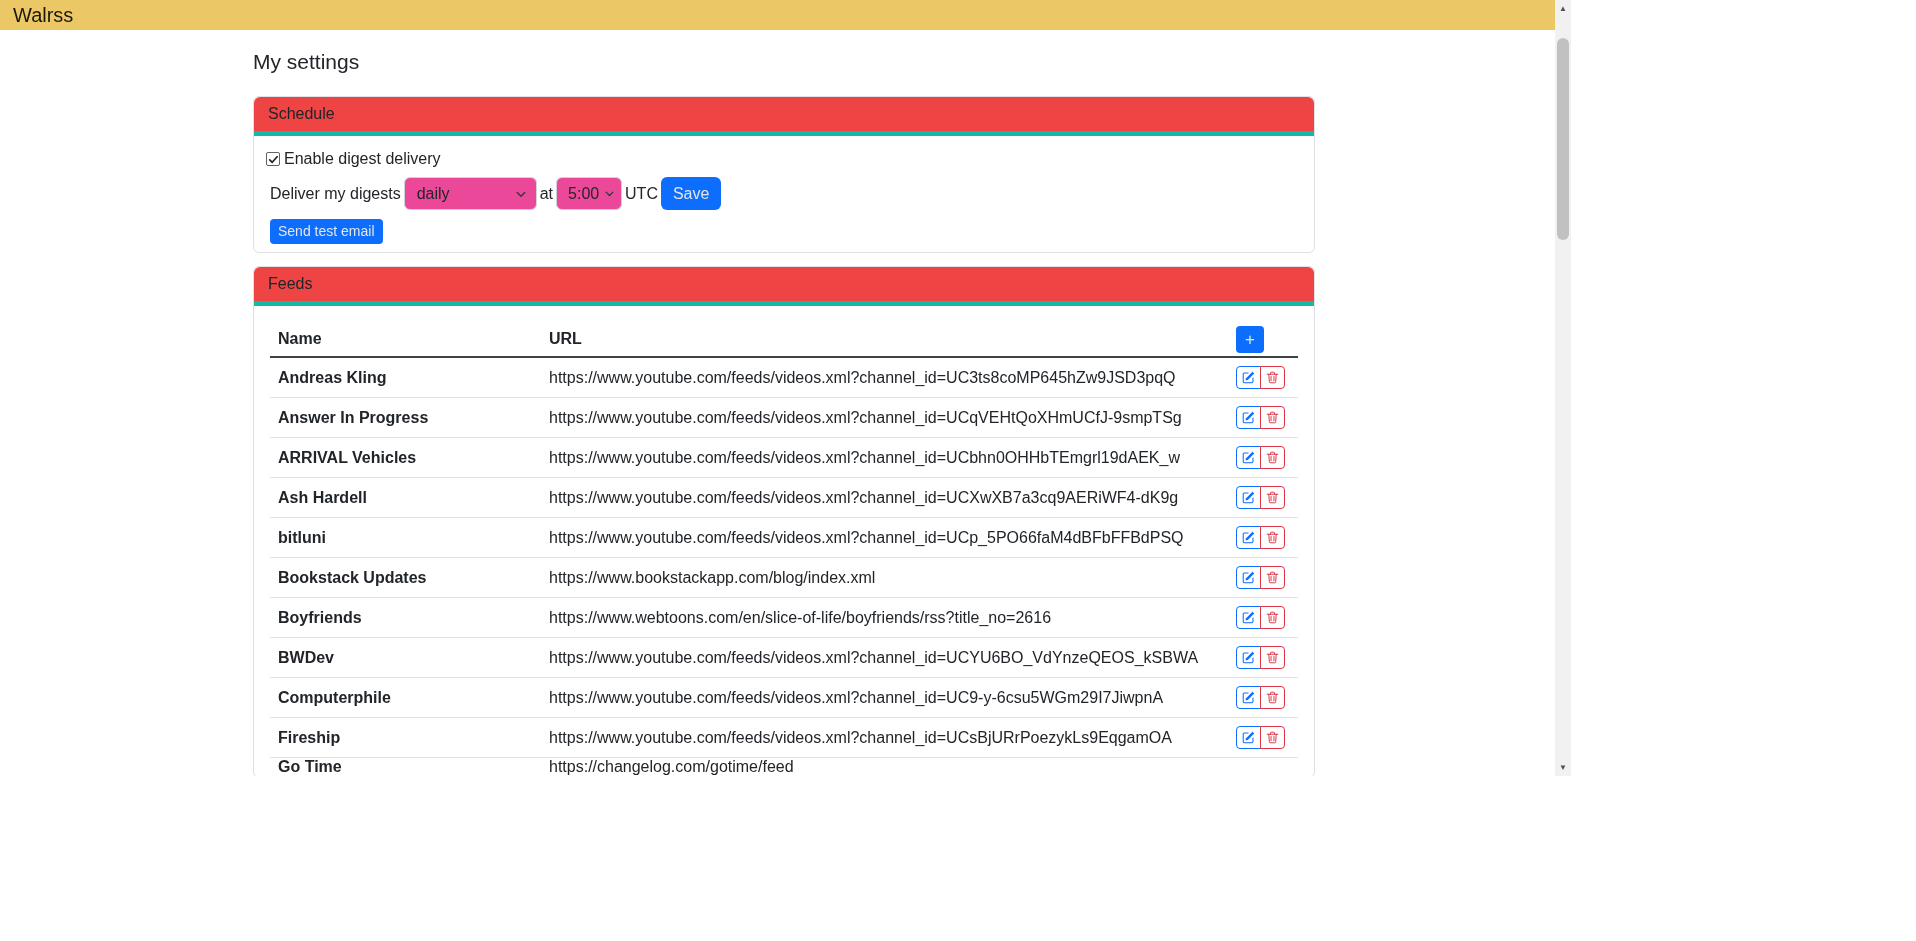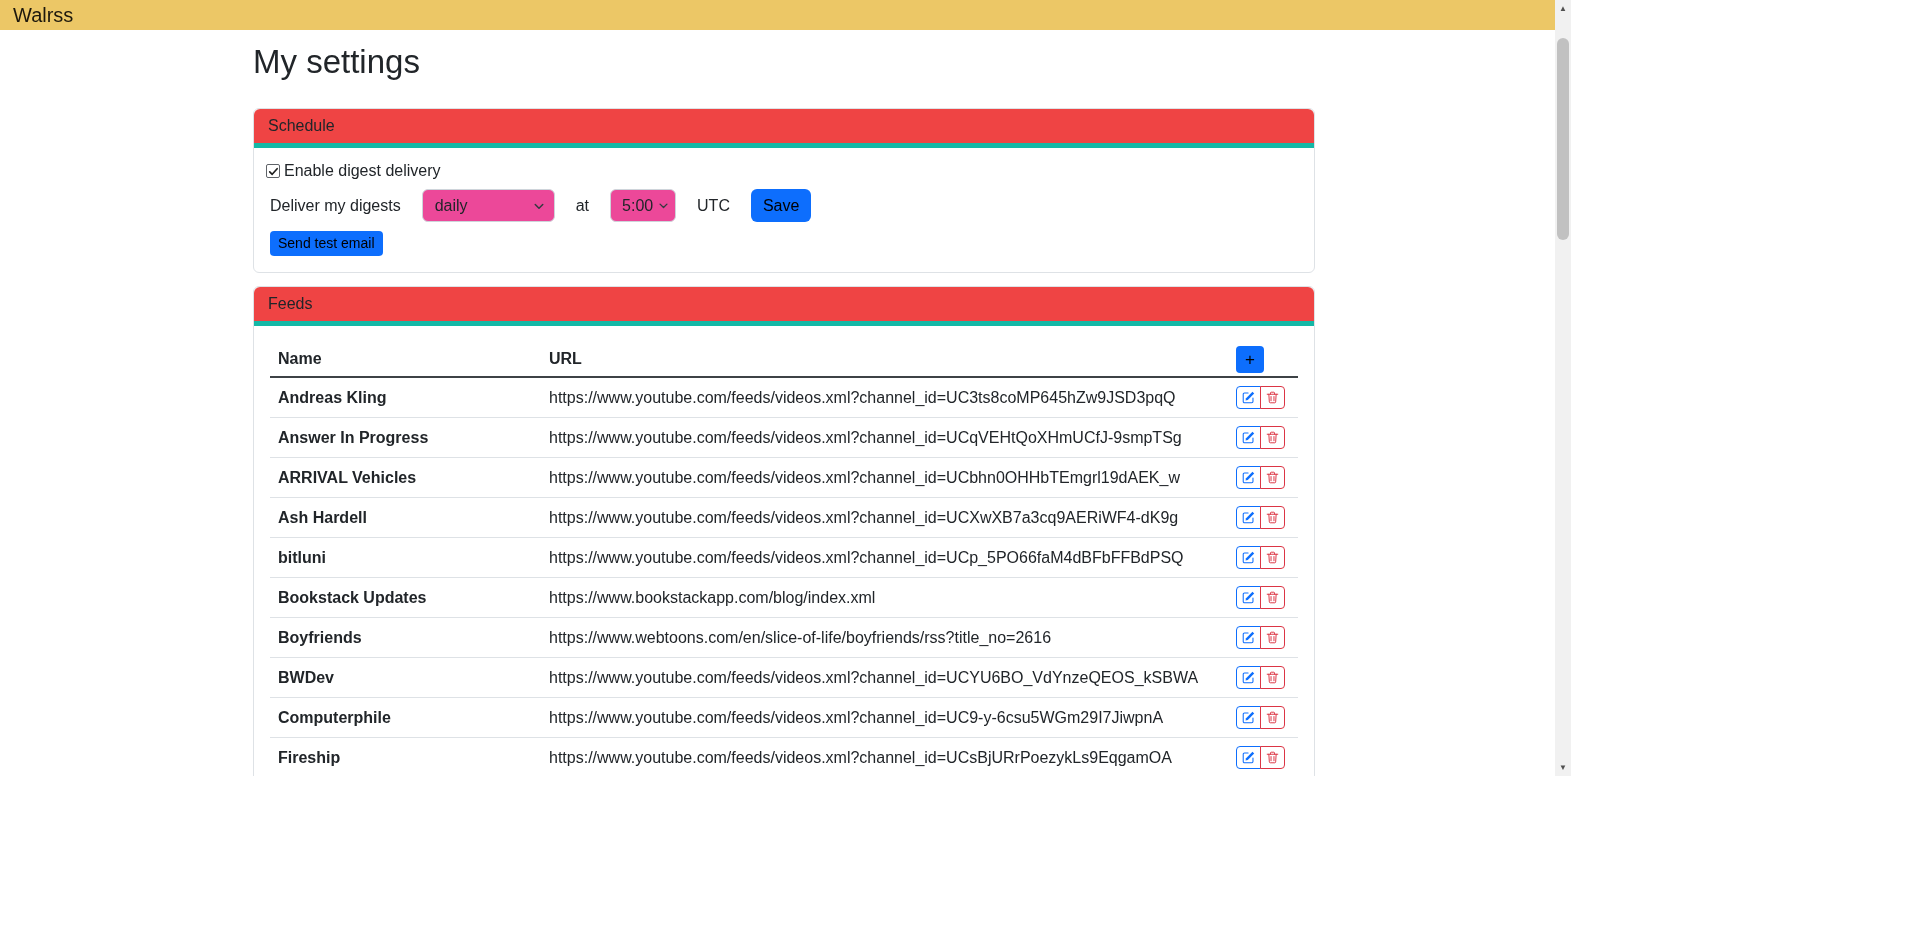--- a/index.html
+++ b/index.html
@@ -12,46 +12,46 @@
   }
   .viewport { position:absolute; left:0; top:0; width:1571px; height:776px; overflow:hidden; background:#fff; }
   .page { width:1555px; }
 
   
   .navbar { height:30px; background:var(--navbar-bg,#ecc766); display:flex; align-items:center; padding:0 13px; }
   .brand { font-size:20px; color:rgba(0,0,0,.88); text-decoration:none; cursor:pointer; }
 
   
   .container { width:1062px; margin-left:253px; padding-top:12px; }
-  h1 { font-size:33px; line-height:39px; font-weight:500; margin:0 0 27px; color:#212529; }
+  h1 { font-size:21px; line-height:39px; font-weight:500; margin:0 0 15px; color:#212529; }
 
   .card { border:1px solid #dee2e6; border-radius:6px; background:#fff; margin-bottom:13px; }
   .card-header { background:#ef4444; border-bottom:5px solid #14b8a6; border-radius:6px 6px 0 0;
                  padding:8px 14px; font-size:16px; color:#212529; }
   .card-body { padding:14px 16px 8px; }
   .feeds .card-body { padding:16px 16px 0; }
 
   
   .form-check { display:flex; align-items:center; gap:4px; margin:0 0 9px -4px; }
   .checkbox { width:14px; height:14px; border:1px solid #5f6368; border-radius:2px; background:#fff;
               display:inline-flex; align-items:center; justify-content:center; cursor:pointer; flex:0 0 auto; }
   .form-check label { cursor:pointer; }
 
-  .delivery-row { display:flex; align-items:center; gap:21px; margin-bottom:9px; }
+  .delivery-row { display:flex; align-items:center; gap:3px; margin-bottom:9px; }
   .select { position:relative; height:33px; background:#ec4899; border:1px solid #ced4da; border-radius:6px;
             display:inline-flex; align-items:center; padding:0 28px 0 12px; cursor:pointer; }
   .select.freq { width:133px; }
   .select.time { width:66px; padding-left:11px; padding-right:22px; }
   .select .chev { position:absolute; right:9px; top:50%; margin-top:-6px; }
   .select.time .chev { right:6px; }
 
-  .btn { border:none; border-radius:6px; background:var(--primary,#0d6efd); color:#000000;
+  .btn { border:none; border-radius:6px; background:var(--primary,#0d6efd); color:#e5e5e5;
          font-size:16px; line-height:19px; padding:7px 12px; cursor:pointer;
          font-family:"Liberation Sans","DejaVu Sans",sans-serif; }
-  .btn-sm { font-size:14px; line-height:17px; padding:4px 8px; border-radius:4px; margin-bottom:8px; }
+  .btn-sm { font-size:14px; line-height:17px; padding:4px 8px; border-radius:4px; }
 
   
   table { width:100%; border-collapse:collapse; table-layout:fixed; font-size:16px; }
   col.c-name { width:271px; } col.c-actions { width:70px; }
   thead th { text-align:left; font-weight:700; padding:8px; border-bottom:2px solid #3d4246; color:#212529; }
   thead th.col-actions { padding:2px 8px; }
   .btn-add { width:28px; height:27px; padding:0; font-size:17px; line-height:17px; border-radius:4px; }
   tbody tr { border-bottom:1px solid #dee2e6; }
   tbody th, tbody td { padding:0 8px; text-align:left; vertical-align:middle;
                        white-space:nowrap; overflow:hidden; }

